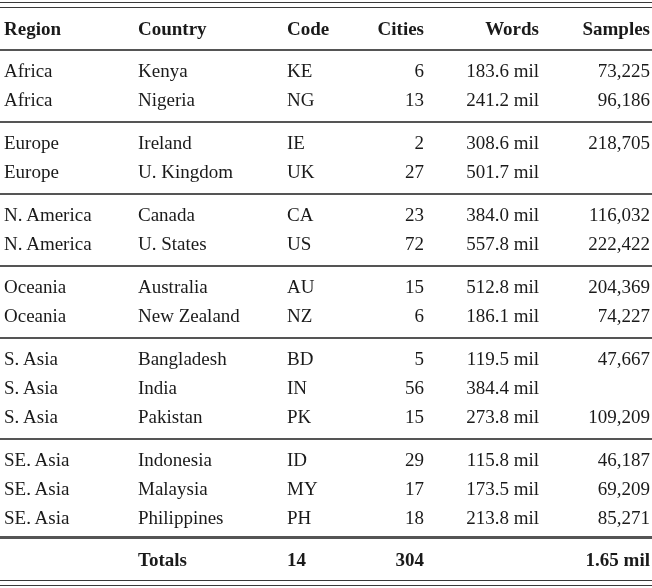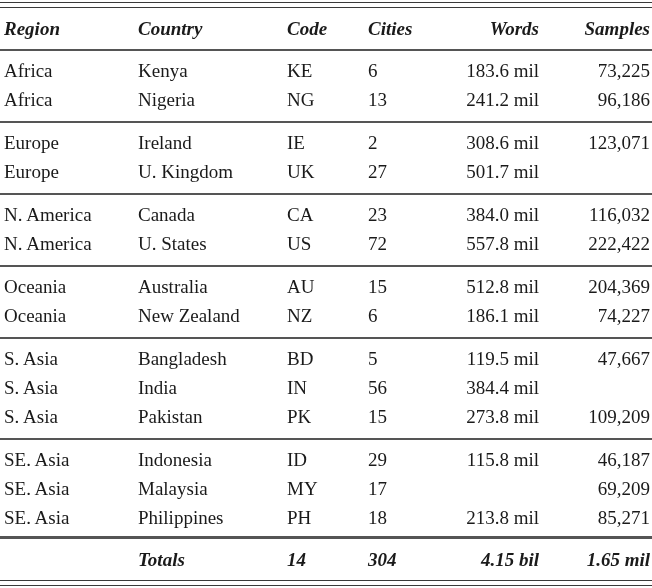--- a/index.html
+++ b/index.html
@@ -7,24 +7,24 @@
          font-family:"Liberation Serif","DejaVu Serif",serif; color:#1a1a1a; font-size:19px; }
   .rule { position:absolute; left:0; width:652px; background:#3a3a3a; }
   .r-thin { height:1px; }
   .r-med { height:2px; background:#555; }
   .r-thick { height:3px; background:#555; }
   .row { position:absolute; left:0; width:652px; height:28px; line-height:28px; }
   .cell { position:absolute; top:0; white-space:nowrap; }
   .c-region { left:4px; }
   .c-country { left:138px; }
   .c-code { left:287px; }
-  .c-cities { left:368px; width:56px; text-align:left; }
+  .c-cities { left:368px; width:56px; text-align:right; }
   .c-words { right:113px; text-align:center; }
   .c-samples { right:2px; text-align:center; }
-  .hdr .cell, .tot .cell { font-weight:bold;font-style:italic; }
+  .hdr .cell, .tot .cell { font-weight:bold; }
 </style>
 </head>
 <body>
 
 <div id="table">
   <div class="rule r-thin" style="top:2px"></div>
   <div class="rule r-thin" style="top:7px"></div>
 
   <div class="row hdr" style="top:15px">
     <span class="cell c-region">Region</span>
@@ -53,21 +53,21 @@
         <span class="cell c-words">241.2 mil</span>
         <span class="cell c-samples">96,186</span>
       </div>
       <div class="rule r-med" style="top: 121px;"></div>
       <div class="row" style="top: 129px;">
         <span class="cell c-region">Europe</span>
         <span class="cell c-country">Ireland</span>
         <span class="cell c-code">IE</span>
         <span class="cell c-cities">2</span>
         <span class="cell c-words">308.6 mil</span>
-        <span class="cell c-samples">123,071</span>
+        <span class="cell c-samples">218,705</span>
       </div>
       <div class="row" style="top: 158px;">
         <span class="cell c-region">Europe</span>
         <span class="cell c-country">U. Kingdom</span>
         <span class="cell c-code">UK</span>
         <span class="cell c-cities">27</span>
         <span class="cell c-words">501.7 mil</span>
       </div>
       <div class="rule r-med" style="top: 193px;"></div>
       <div class="row" style="top: 201px;">
@@ -134,35 +134,35 @@
         <span class="cell c-code">ID</span>
         <span class="cell c-cities">29</span>
         <span class="cell c-words">115.8 mil</span>
         <span class="cell c-samples">46,187</span>
       </div>
       <div class="row" style="top: 475px;">
         <span class="cell c-region">SE. Asia</span>
         <span class="cell c-country">Malaysia</span>
         <span class="cell c-code">MY</span>
         <span class="cell c-cities">17</span>
+        <span class="cell c-words">173.5 mil</span>
         <span class="cell c-samples">69,209</span>
       </div>
       <div class="row" style="top: 504px;">
         <span class="cell c-region">SE. Asia</span>
         <span class="cell c-country">Philippines</span>
         <span class="cell c-code">PH</span>
         <span class="cell c-cities">18</span>
         <span class="cell c-words">213.8 mil</span>
         <span class="cell c-samples">85,271</span>
       </div>
     </div>
 
   <div class="rule r-thick" style="top:536px"></div>
   <div class="row tot" style="top:546px">
     <span class="cell c-country">Totals</span>
     <span class="cell c-code">14</span>
     <span class="cell c-cities">304</span>
-    <span class="cell c-words">4.15 bil</span>
     <span class="cell c-samples">1.65 mil</span>
   </div>
   <div class="rule r-thin" style="top:580px"></div>
   <div class="rule r-thin" style="top:585px"></div>
 </div>
 
 </body></html>

